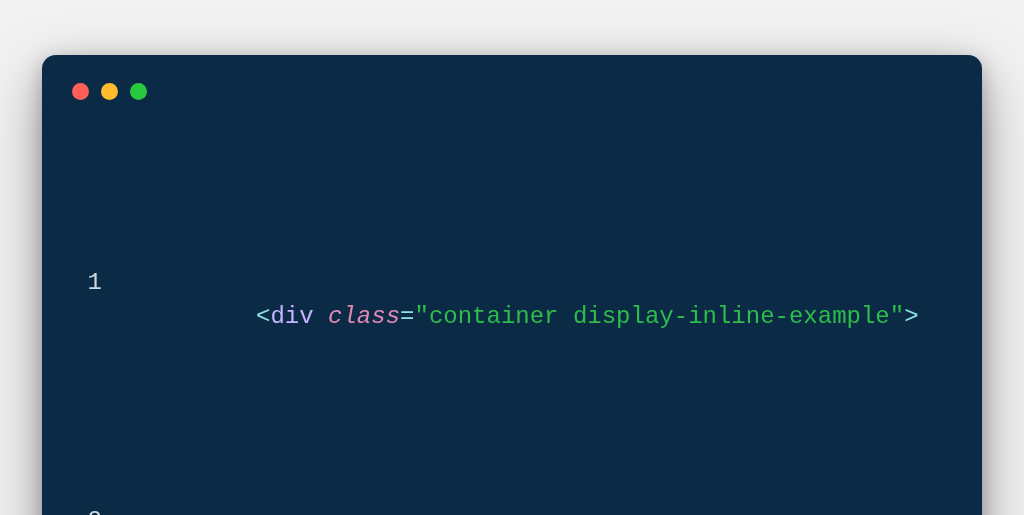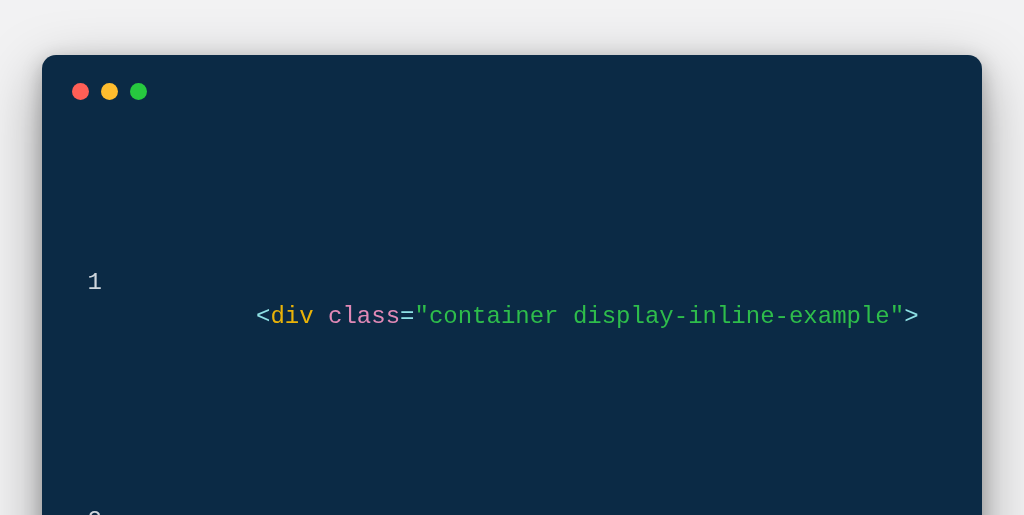--- a/index.html
+++ b/index.html
@@ -66,22 +66,22 @@
     flex: 1 1 auto;
     position: relative;
   }
   .content .txt {
     position: relative;
     z-index: 2;
   }
 
   
   .p   { color: #8fe1e5; } 
-  .tag { color: #eab308; } 
-  .att { color: #e089b6; } 
+  .tag { color: #c4b5fd; } 
+  .att { color: #e089b6; font-style: italic; } 
   .str { color: #2ebd4b; } 
   .pl  { color: #d2d8df; } 
 </style>
 </head>
 <body>
 
 <div class="stage">
   <div class="window">
 
     <div class="traffic">

